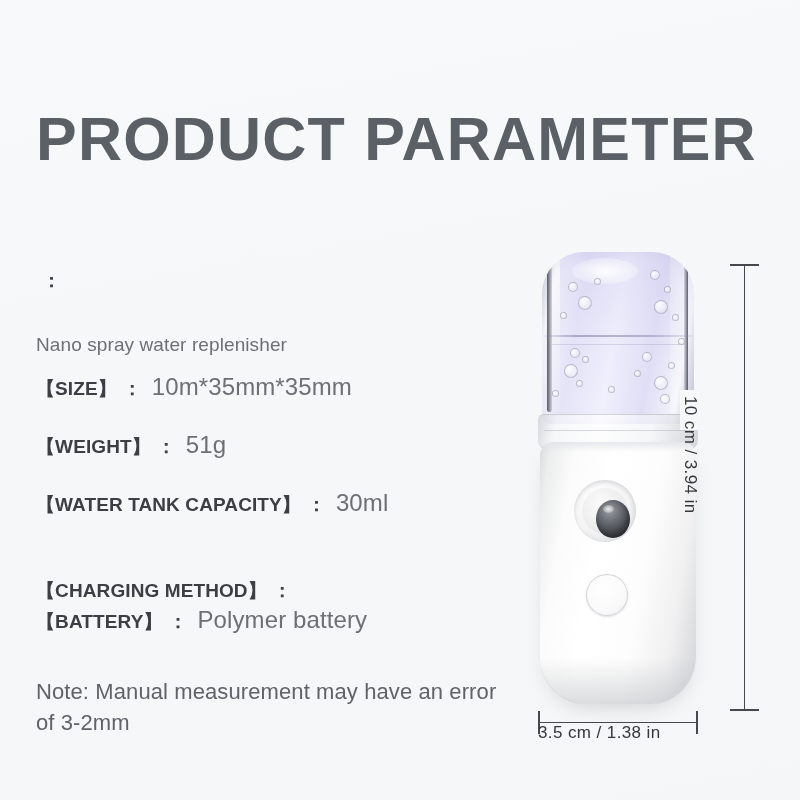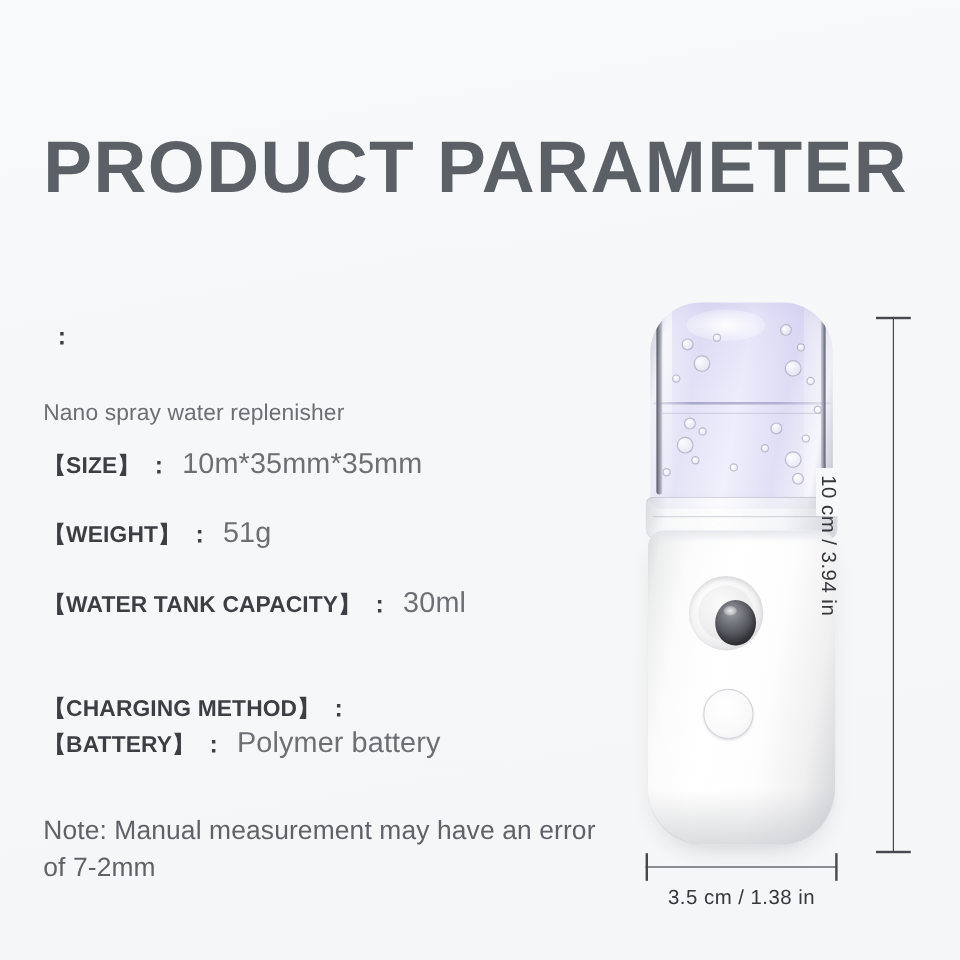--- a/index.html
+++ b/index.html
@@ -339,23 +339,22 @@
     width: 2px;
     height: 23px;
     background: #45484d;
   }
   .dim-h-cap-left  { left: 538px; }
   .dim-h-cap-right { left: 696px; }
 
   .dim-h-label {
     position: absolute;
     left: 538px;
-    top: 738px;
+    top: 723px;
     width: 160px;
-    text-align: center;
     font-size: 17px;
     color: #34373c;
     letter-spacing: 0.4px;
     white-space: nowrap;
   }
 </style>
 </head>
 <body>
 
 <div class="page">
@@ -395,21 +394,21 @@
     </div>
 
     <div class="spec-row r5">
       <span class="spec-label">【BATTERY】</span>
       <span class="spec-colon">：</span>
       <span class="spec-value">Polymer battery</span>
     </div>
 
   </div>
 
-  <div class="note">Note: Manual measurement may have an error of 7-2mm</div>
+  <div class="note">Note: Manual measurement may have an error of 3-2mm</div>
 
   <div class="product">
 
     <div class="cap">
       <div class="cap-tint"></div>
       <div class="cap-glass-left"></div>
       <div class="cap-glass-right"></div>
       <div class="cap-highlight"></div>
       <div class="cap-waterline"></div>
       <div class="cap-waterline2"></div>

